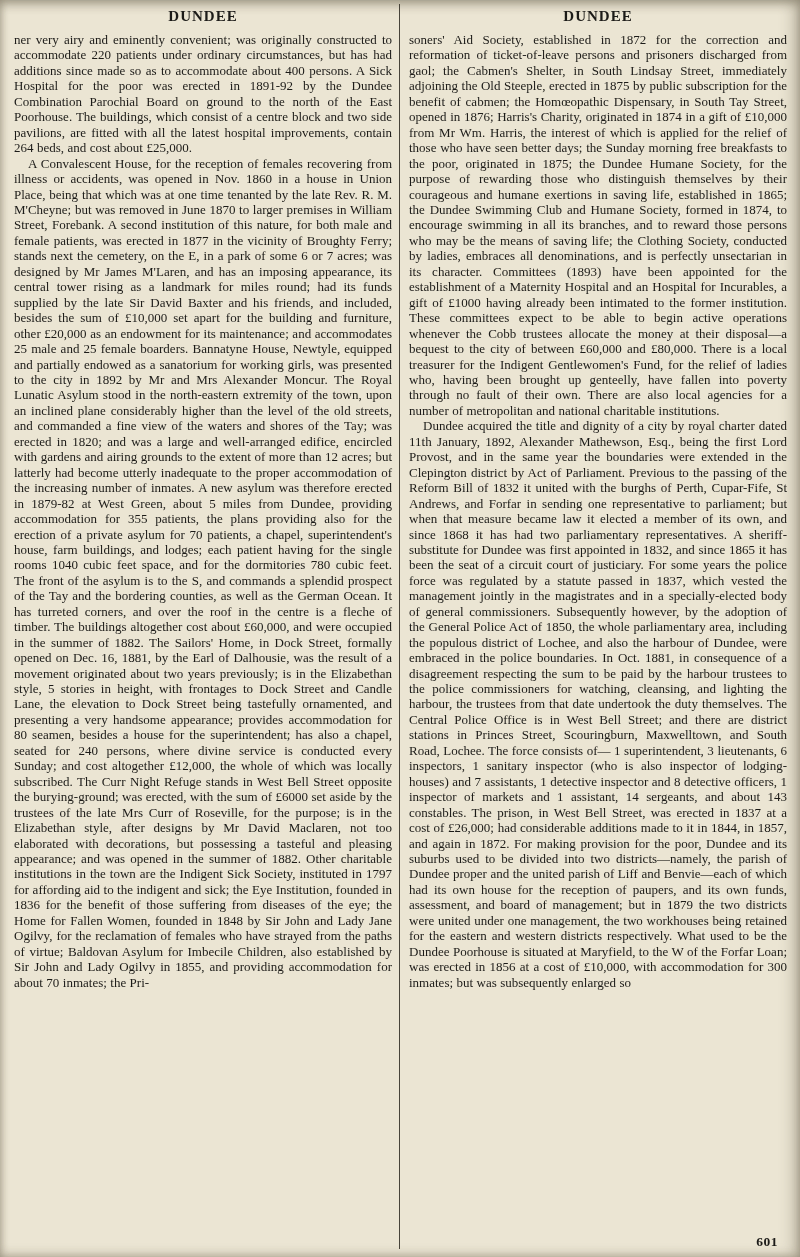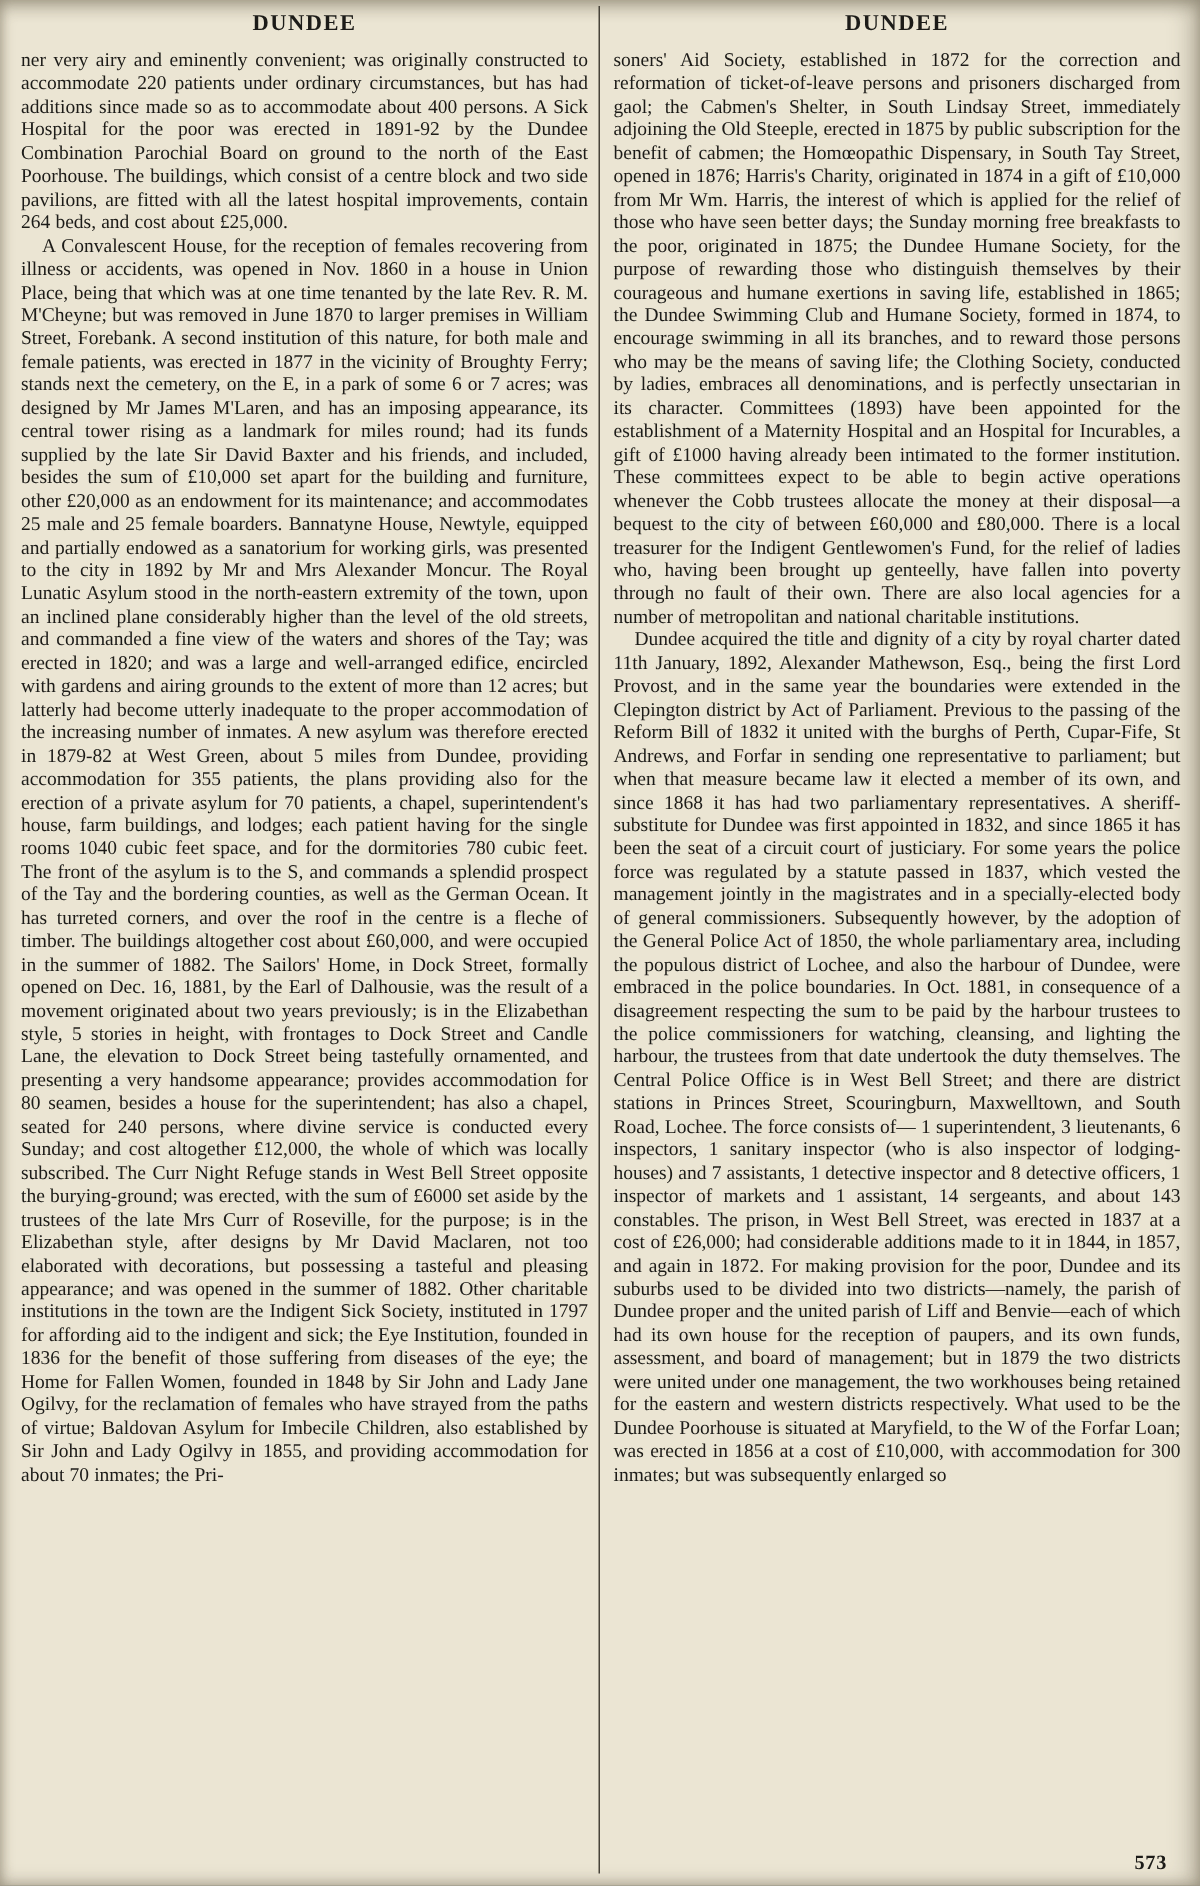--- a/index.html
+++ b/index.html
@@ -82,15 +82,15 @@
   <div class="column-divider"></div>
 
   <div class="column right">
     <h2 class="column-header">DUNDEE</h2>
     <div class="column-text">
         <p class="para">soners' Aid Society, established in 1872 for the correction and reformation of ticket-of-leave persons and prisoners discharged from gaol; the Cabmen's Shelter, in South Lindsay Street, immediately adjoining the Old Steeple, erected in 1875 by public subscription for the benefit of cabmen; the Homœopathic Dispensary, in South Tay Street, opened in 1876; Harris's Charity, originated in 1874 in a gift of £10,000 from Mr Wm. Harris, the interest of which is applied for the relief of those who have seen better days; the Sunday morning free breakfasts to the poor, originated in 1875; the Dundee Humane Society, for the purpose of rewarding those who distinguish themselves by their courageous and humane exertions in saving life, established in 1865; the Dundee Swimming Club and Humane Society, formed in 1874, to encourage swimming in all its branches, and to reward those persons who may be the means of saving life; the Clothing Society, conducted by ladies, embraces all denominations, and is perfectly unsectarian in its character. Committees (1893) have been appointed for the establishment of a Maternity Hospital and an Hospital for Incurables, a gift of £1000 having already been intimated to the former institution. These committees expect to be able to begin active operations whenever the Cobb trustees allocate the money at their disposal—a bequest to the city of between £60,000 and £80,000. There is a local treasurer for the Indigent Gentlewomen's Fund, for the relief of ladies who, having been brought up genteelly, have fallen into poverty through no fault of their own. There are also local agencies for a number of metropolitan and national charitable institutions.</p>
         <p class="para indent">Dundee acquired the title and dignity of a city by royal charter dated 11th January, 1892, Alexander Mathewson, Esq., being the first Lord Provost, and in the same year the boundaries were extended in the Clepington district by Act of Parliament. Previous to the passing of the Reform Bill of 1832 it united with the burghs of Perth, Cupar-Fife, St Andrews, and Forfar in sending one representative to parliament; but when that measure became law it elected a member of its own, and since 1868 it has had two parliamentary representatives. A sheriff-substitute for Dundee was first appointed in 1832, and since 1865 it has been the seat of a circuit court of justiciary. For some years the police force was regulated by a statute passed in 1837, which vested the management jointly in the magistrates and in a specially-elected body of general commissioners. Subsequently however, by the adoption of the General Police Act of 1850, the whole parliamentary area, including the populous district of Lochee, and also the harbour of Dundee, were embraced in the police boundaries. In Oct. 1881, in consequence of a disagreement respecting the sum to be paid by the harbour trustees to the police commissioners for watching, cleansing, and lighting the harbour, the trustees from that date undertook the duty themselves. The Central Police Office is in West Bell Street; and there are district stations in Princes Street, Scouringburn, Maxwelltown, and South Road, Lochee. The force consists of— 1 superintendent, 3 lieutenants, 6 inspectors, 1 sanitary inspector (who is also inspector of lodging-houses) and 7 assistants, 1 detective inspector and 8 detective officers, 1 inspector of markets and 1 assistant, 14 sergeants, and about 143 constables. The prison, in West Bell Street, was erected in 1837 at a cost of £26,000; had considerable additions made to it in 1844, in 1857, and again in 1872. For making provision for the poor, Dundee and its suburbs used to be divided into two districts—namely, the parish of Dundee proper and the united parish of Liff and Benvie—each of which had its own house for the reception of paupers, and its own funds, assessment, and board of management; but in 1879 the two districts were united under one management, the two workhouses being retained for the eastern and western districts respectively. What used to be the Dundee Poorhouse is situated at Maryfield, to the W of the Forfar Loan; was erected in 1856 at a cost of £10,000, with accommodation for 300 inmates; but was subsequently enlarged so</p>
       </div>
   </div>
 
-  <div class="page-number">573</div>
+  <div class="page-number">601</div>
 
 </div>
 
 </body></html>

